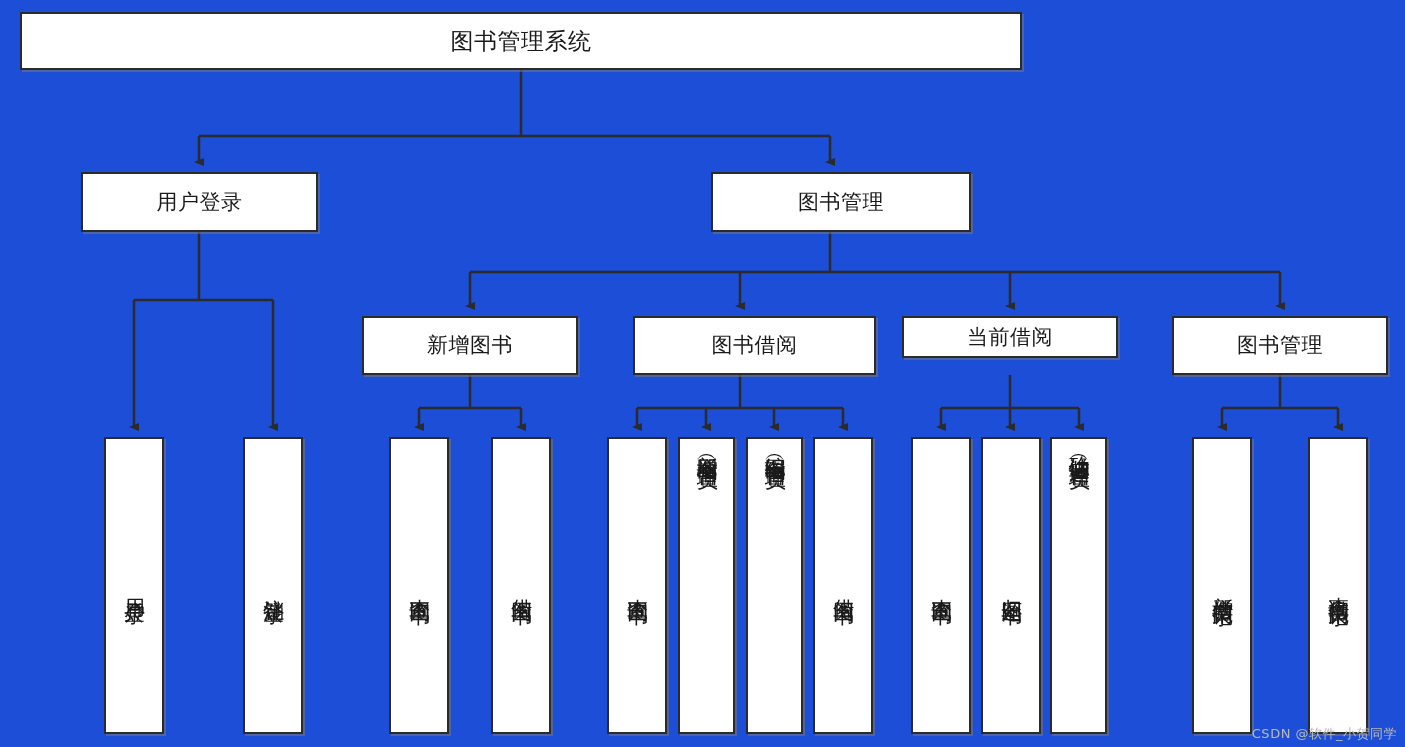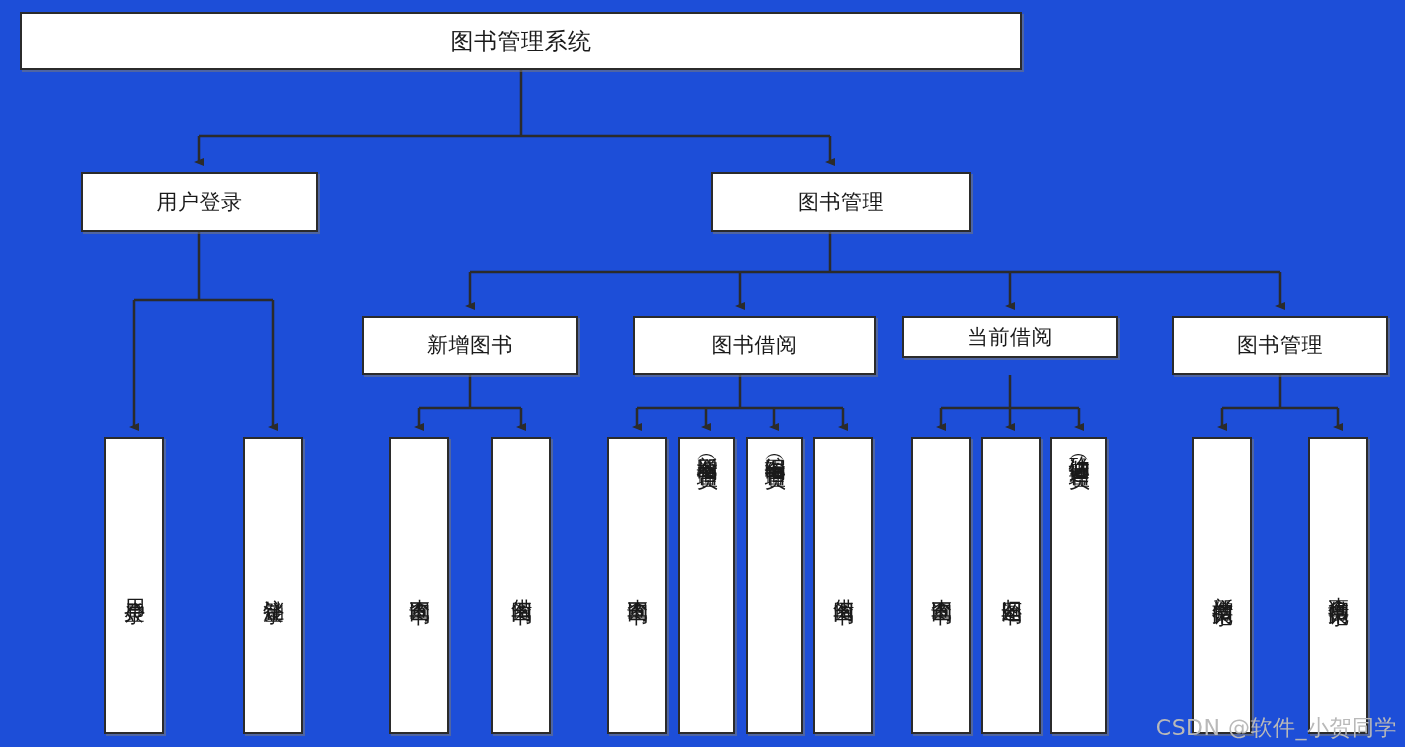--- a/index.html
+++ b/index.html
@@ -59,21 +59,21 @@
     left: 0;
     top: 0;
     width: 1405px;
     height: 747px;
     pointer-events: none;
   }
   .watermark {
     position: absolute;
     right: 8px;
     bottom: 4px;
-    font-size: 22px;
+    font-size: 13px;
     color: #b9b9b9;
     letter-spacing: 0.5px;
     white-space: nowrap;
   }
 </style>
 </head>
 <body>
 
 <div id="canvas">
 

